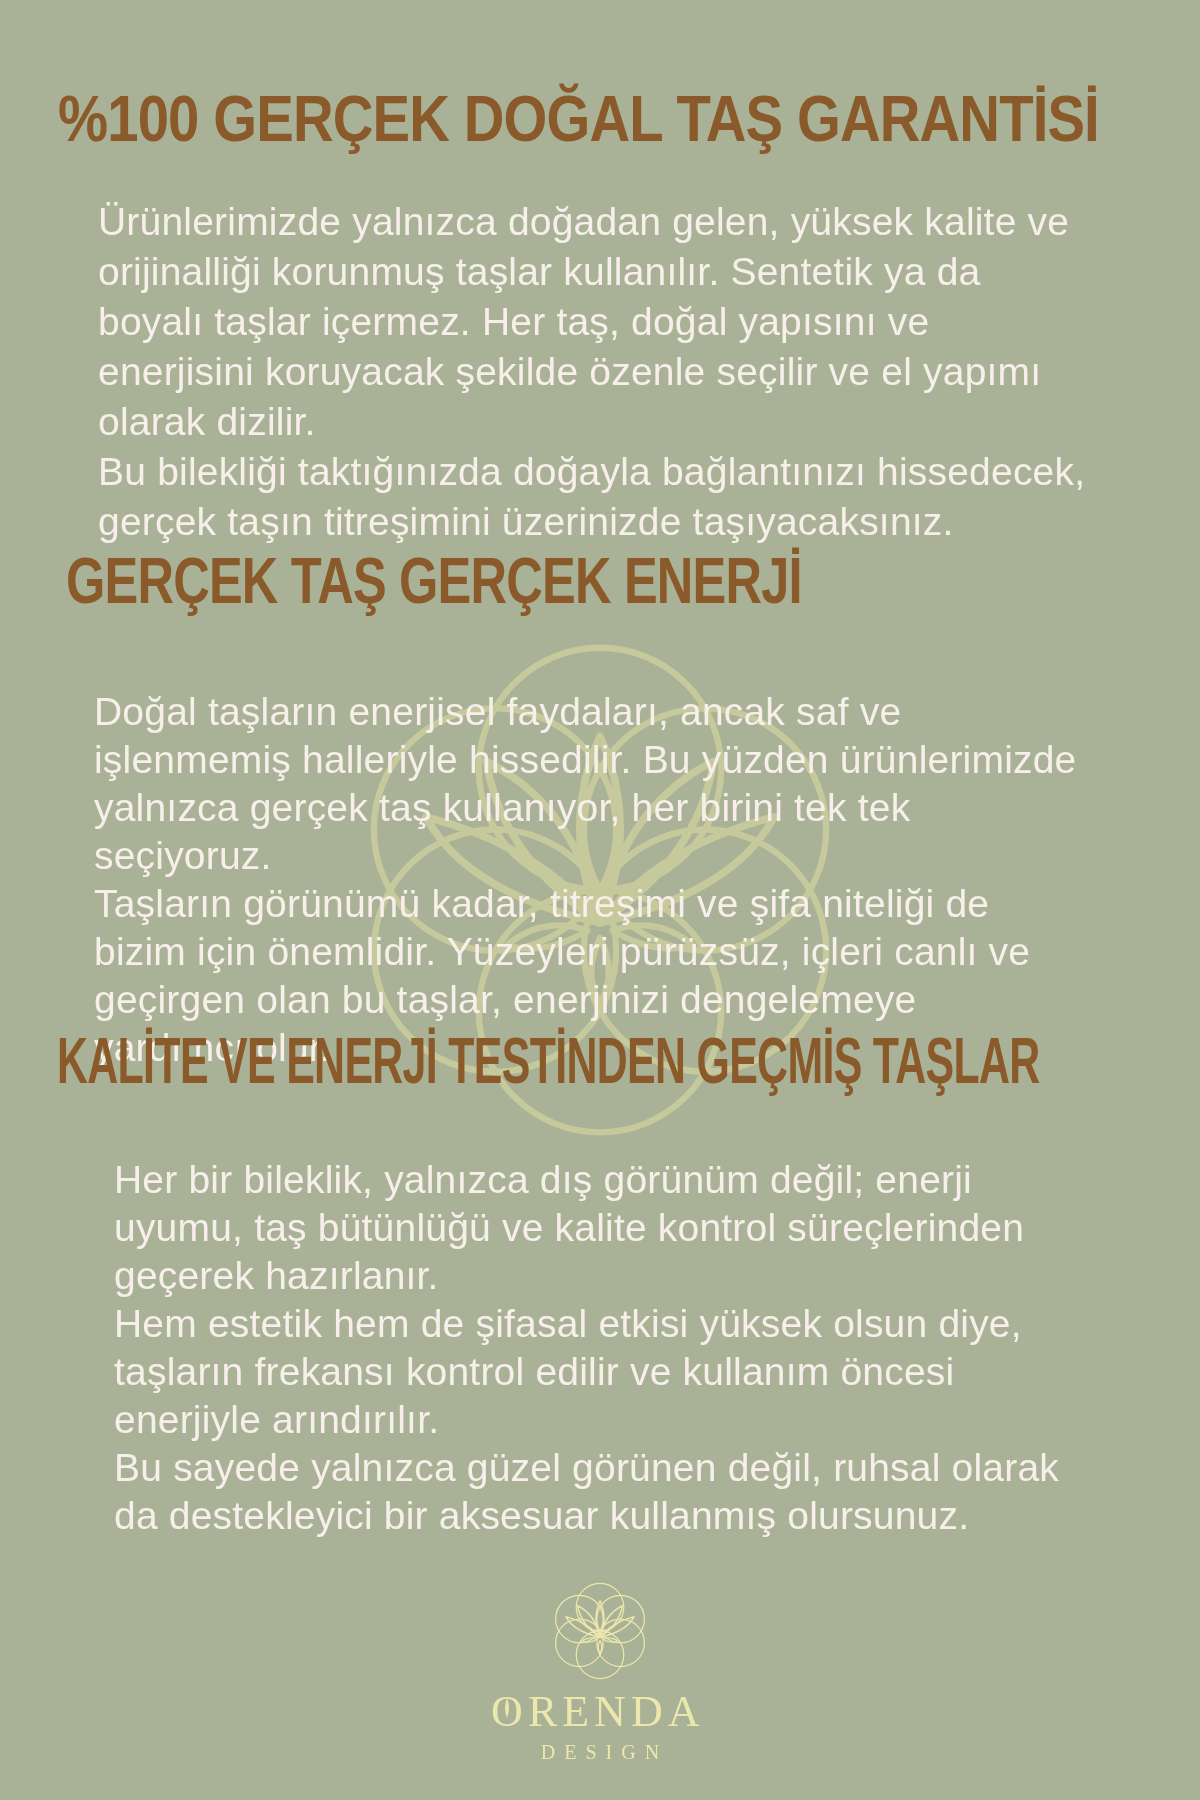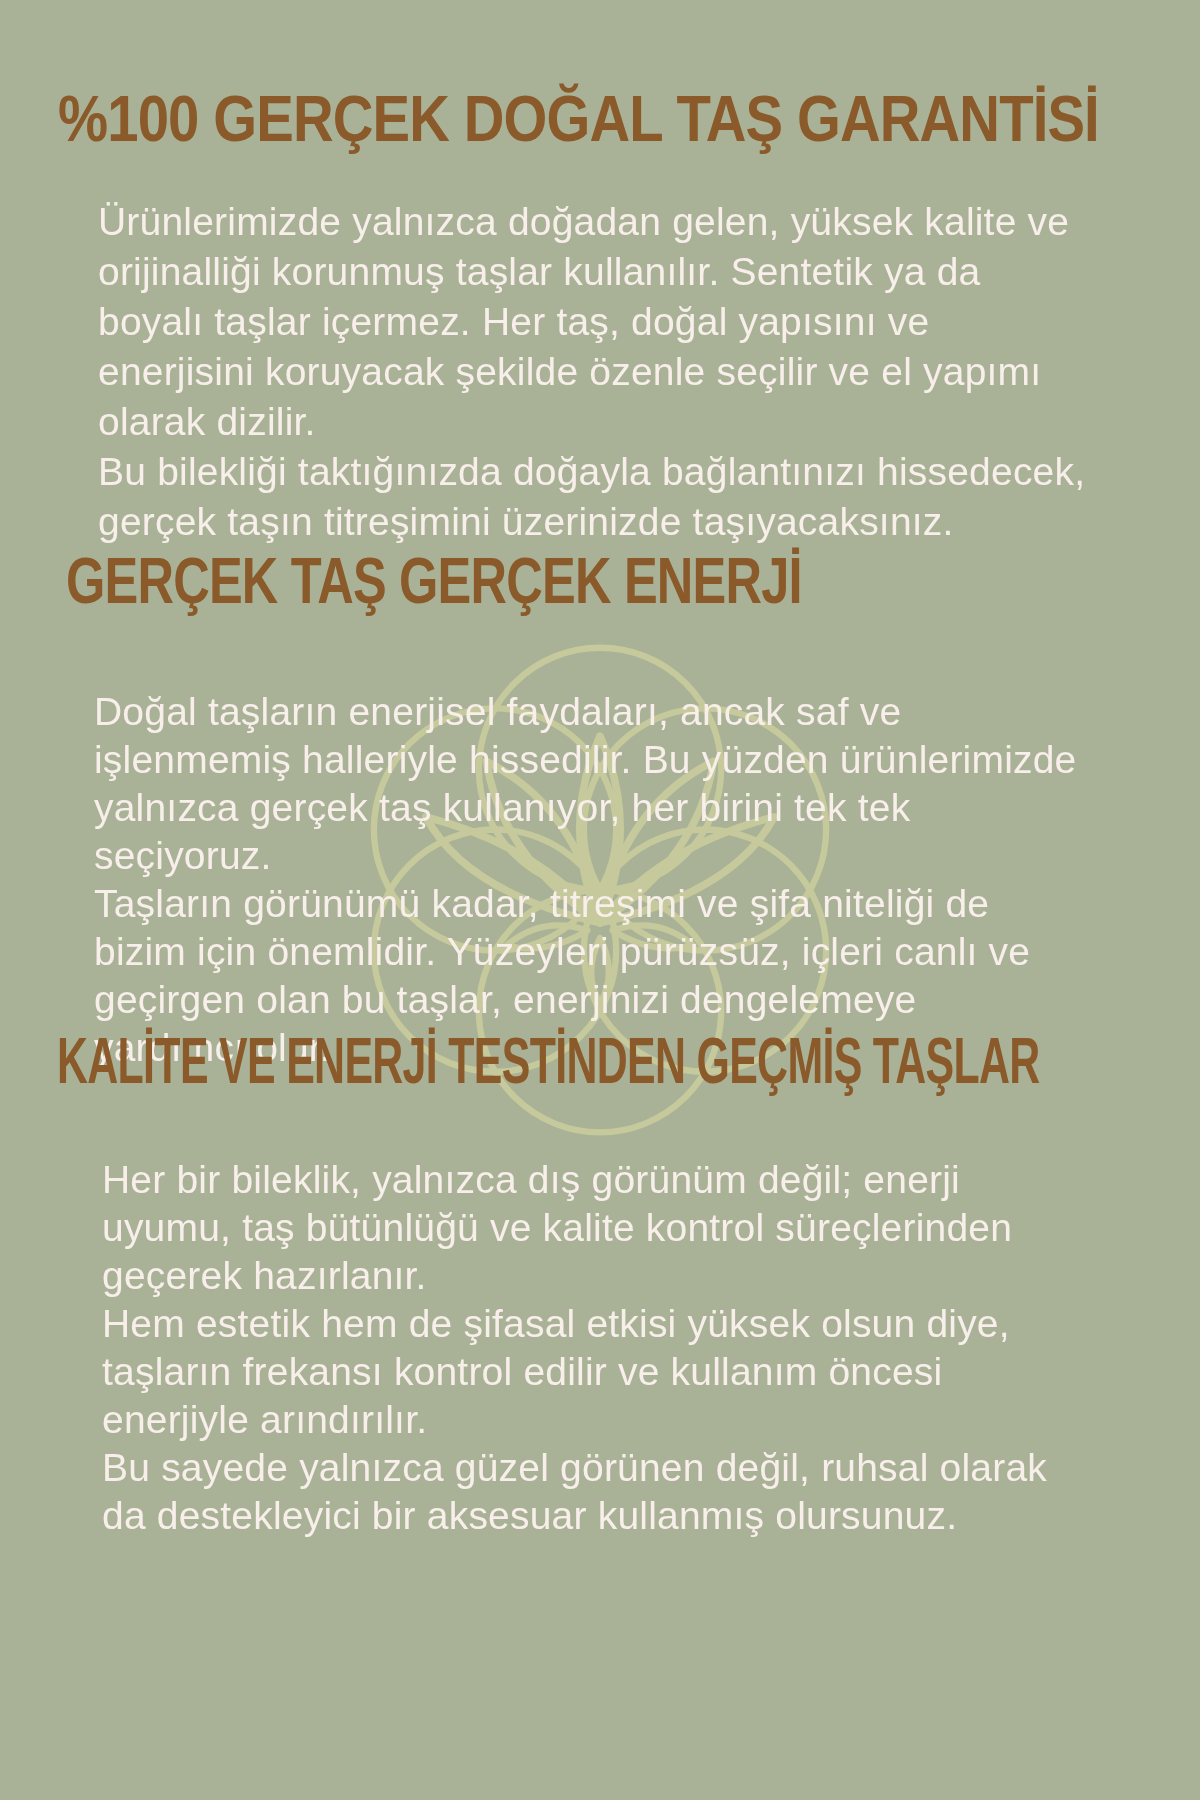--- a/index.html
+++ b/index.html
@@ -28,21 +28,21 @@
   .para{
     position:absolute;
     margin:16px;
     font-size:39px;
     color:#f8efeb;
     white-space:pre-line;
     letter-spacing:0.2px;
   }
   .para-1{left:82px;top:181px;line-height:50px;}
   .para-2{left:78px;top:672px;line-height:48px;}
-  .para-3{left:86px;top:1140px;line-height:48px;}
+  .para-3{left:98px;top:1140px;line-height:48px;}
   .watermark{
     position:absolute;
     left:335px;top:620px;
     width:530px;height:530px;
     opacity:0.5;
   }
   .logo{
     position:absolute;
     left:0;top:1578px;
     width:1200px;
@@ -134,14 +134,24 @@
   <h1 class="title title-3">KALİTE VE ENERJİ TESTİNDEN GEÇMİŞ TAŞLAR</h1>
   <p class="para para-3">Her bir bileklik, yalnızca dış görünüm değil; enerji
 uyumu, taş bütünlüğü ve kalite kontrol süreçlerinden
 geçerek hazırlanır.
 Hem estetik hem de şifasal etkisi yüksek olsun diye,
 taşların frekansı kontrol edilir ve kullanım öncesi
 enerjiyle arındırılır.
 Bu sayede yalnızca güzel görünen değil, ruhsal olarak
 da destekleyici bir aksesuar kullanmış olursunuz.</p>
 
+  <div class="logo">
+    <svg class="logo-emblem" viewBox="0 0 210 210" style="color:#ece7ad">
+      <use href="#emblem"></use>
+    </svg>
+    <div class="logo-name">ORENDA<svg class="o-diamond" viewBox="0 0 10 21">
+          <path d="M5,0.5 Q9,10.5 5,20.5 Q1,10.5 5,0.5 Z" fill="#ece7ad"></path>
+        </svg></div>
+    <svg class="o-diamond-holder" width="0" height="0" aria-hidden="true"></svg>
+    <div class="logo-subtitle">DESIGN</div>
+  </div>
 
 </div>
 
 </body></html>

